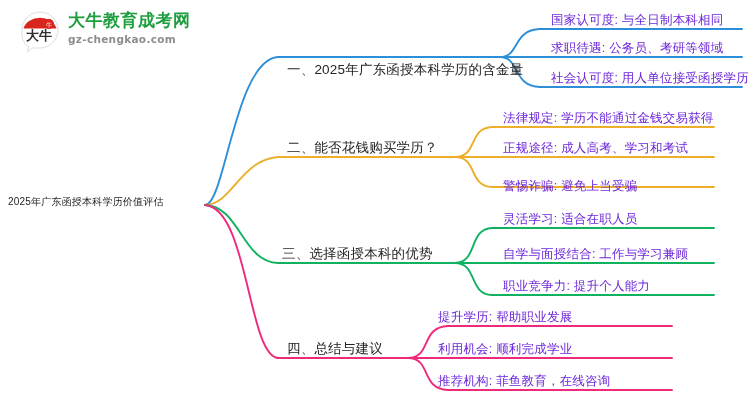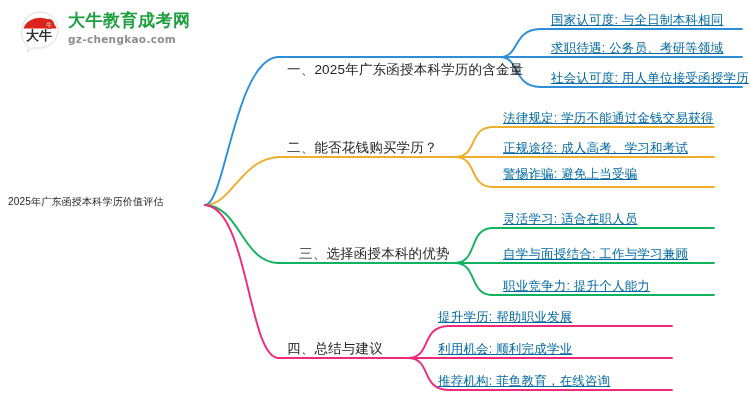--- a/index.html
+++ b/index.html
@@ -34,22 +34,21 @@
     font-size: 13.5px;
     line-height: 1;
     letter-spacing: 0.2px;
   }
   .branch-text {
     font-size: 13.5px;
     color: #232323;
   }
   .leaf-text {
     font-size: 12.5px;
-    color: #0369a1;
-    text-decoration: underline;
+    color: #6d28d9;
   }
   .root-text {
     font-size: 10px;
     color: #1d1d1d;
   }
 
   
   #logo {
     position: absolute;
     left: 18px;
@@ -165,23 +164,23 @@
   <div class="node-text root-text" style="left:8px; top:197px;">2025年广东函授本科学历价值评估</div>
 
   <div class="node-text branch-text" style="left:287px; top:41px;margin-top:22px;">一、2025年广东函授本科学历的含金量</div>
   <div class="node-text leaf-text" style="left:551px; top:14px;">国家认可度: 与全日制本科相同</div>
   <div class="node-text leaf-text" style="left:551px; top:42px;">求职待遇: 公务员、考研等领域</div>
   <div class="node-text leaf-text" style="left:551px; top:72px;">社会认可度: 用人单位接受函授学历</div>
 
   <div class="node-text branch-text" style="left:287px; top:141px;">二、能否花钱购买学历？</div>
   <div class="node-text leaf-text" style="left:503px; top:112px;">法律规定: 学历不能通过金钱交易获得</div>
   <div class="node-text leaf-text" style="left:503px; top:142px;">正规途径: 成人高考、学习和考试</div>
-  <div class="node-text leaf-text" style="left:503px; top:168px;">警惕诈骗: 避免上当受骗</div>
+  <div class="node-text leaf-text" style="left:503px; top:180px;">警惕诈骗: 避免上当受骗</div>
 
-  <div class="node-text branch-text" style="left:299px; top:247px;">三、选择函授本科的优势</div>
+  <div class="node-text branch-text" style="left:282px; top:247px;">三、选择函授本科的优势</div>
   <div class="node-text leaf-text" style="left:503px; top:213px;">灵活学习: 适合在职人员</div>
   <div class="node-text leaf-text" style="left:503px; top:248px;text-align:right;">自学与面授结合: 工作与学习兼顾</div>
   <div class="node-text leaf-text" style="left:503px; top:280px;text-align:right;">职业竞争力: 提升个人能力</div>
 
   <div class="node-text branch-text" style="left:287px; top:342px;">四、总结与建议</div>
   <div class="node-text leaf-text" style="left:438px; top:311px;">提升学历: 帮助职业发展</div>
   <div class="node-text leaf-text" style="left:438px; top:343px;">利用机会: 顺利完成学业</div>
   <div class="node-text leaf-text" style="left:438px; top:375px;">推荐机构: 菲鱼教育，在线咨询</div>
 
 </div>

